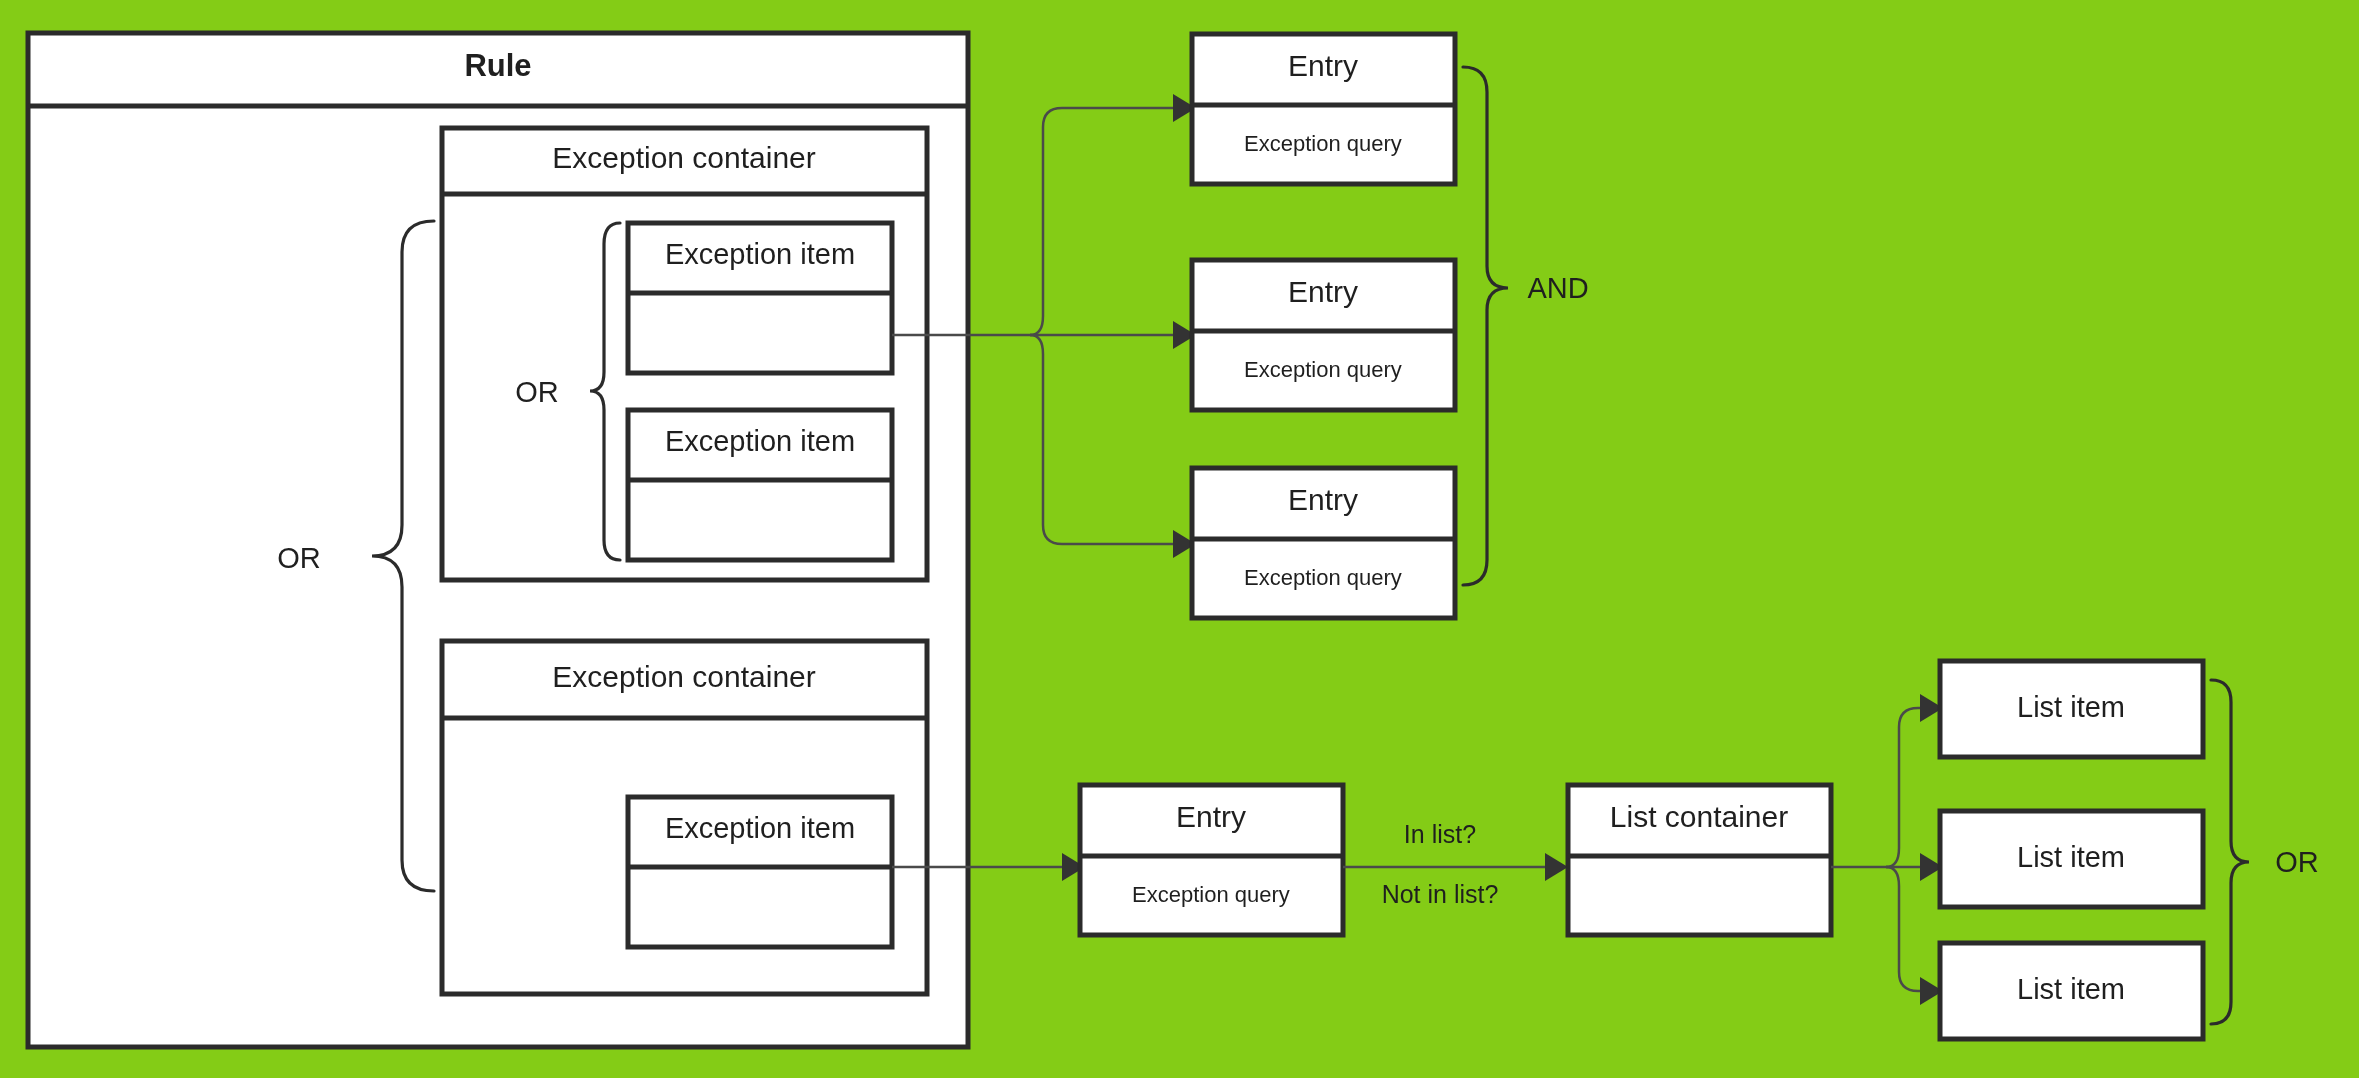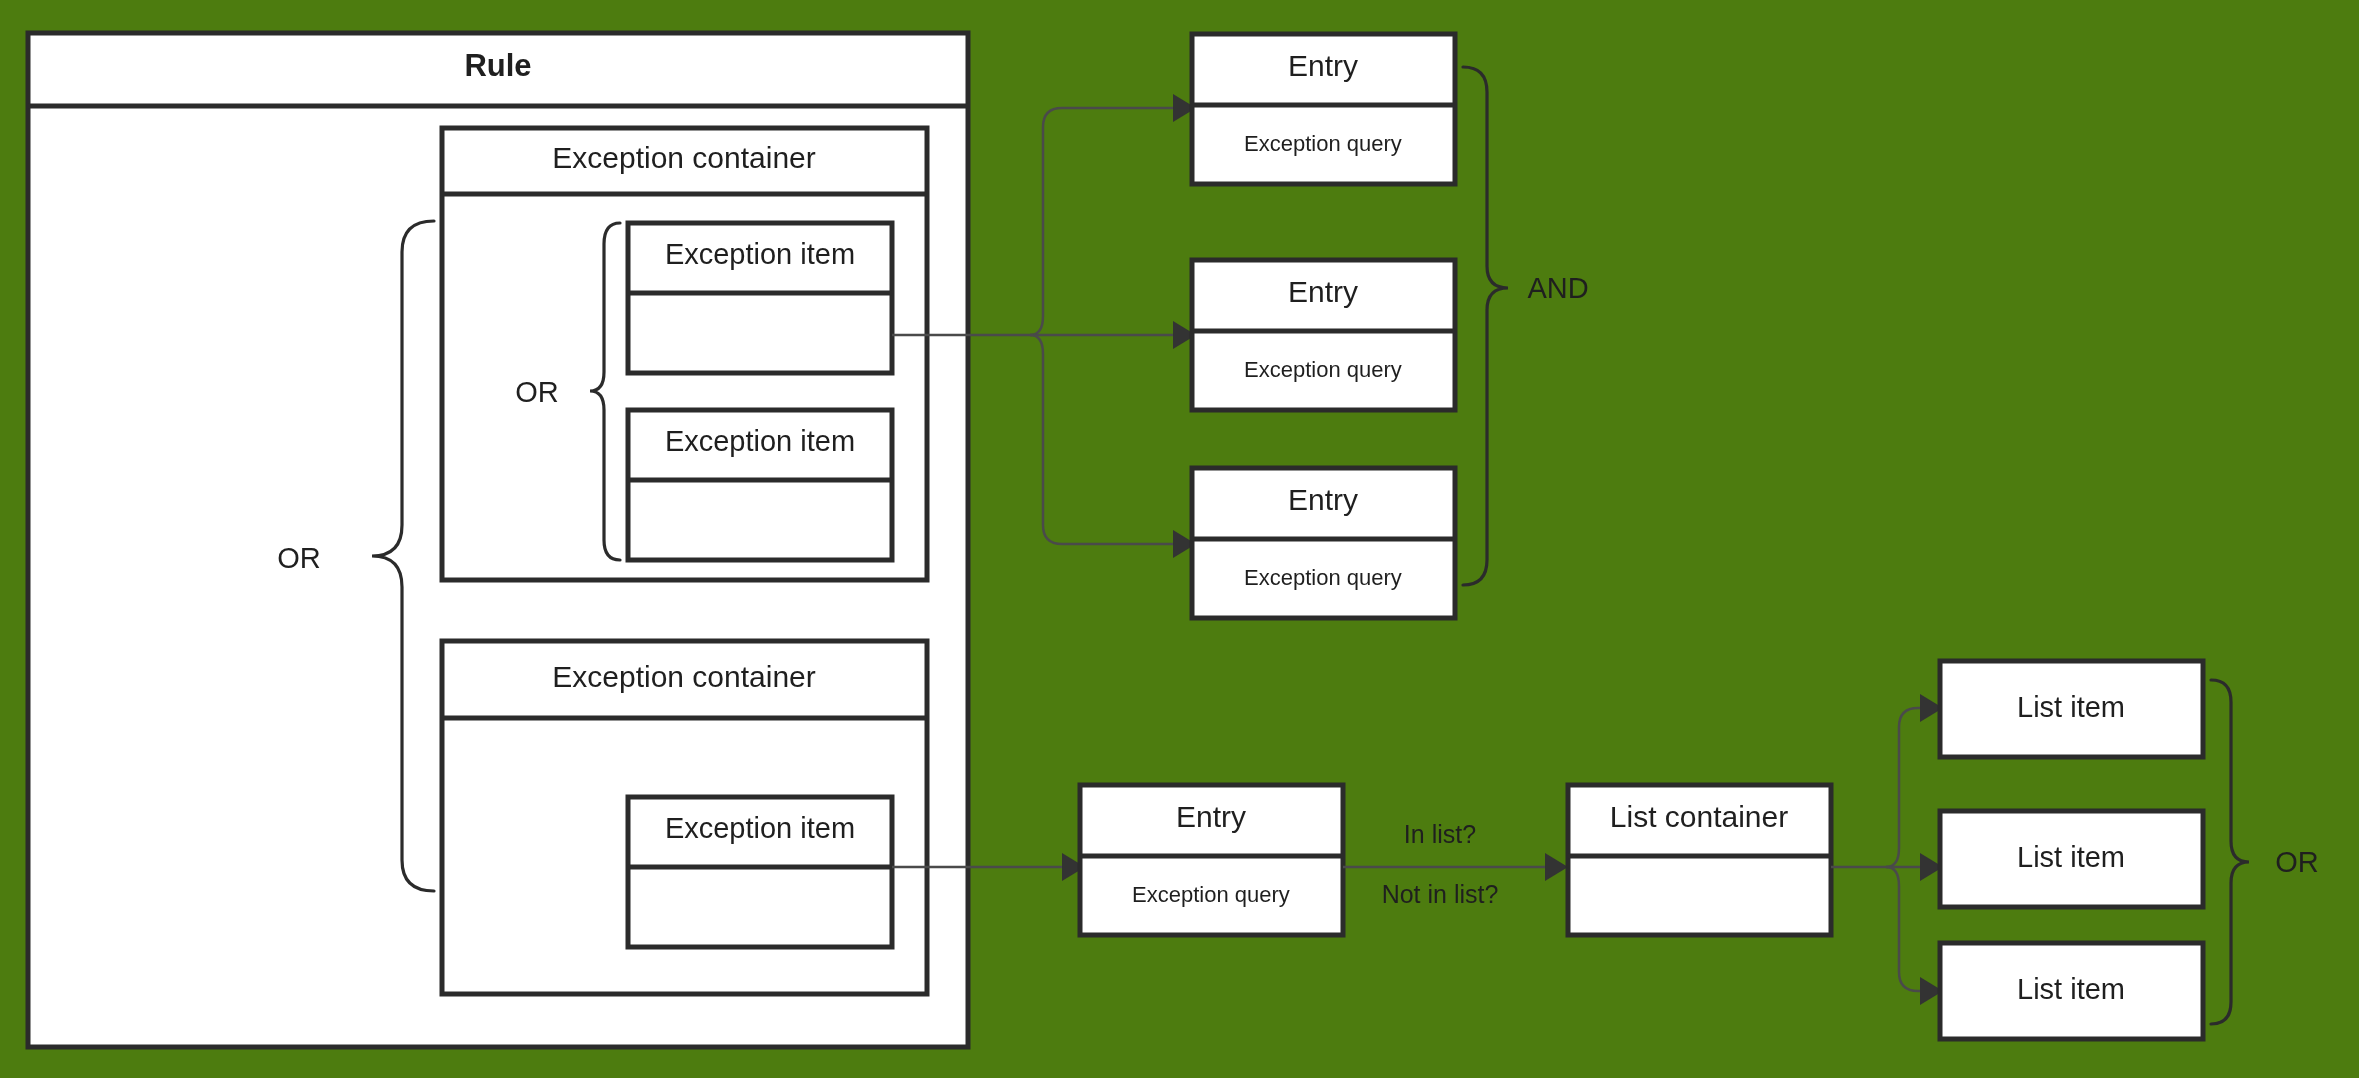--- a/index.html
+++ b/index.html
@@ -7,21 +7,21 @@
     padding: 0;
     background: #ffffff;
   }
   body {
     font-family: "Liberation Sans", sans-serif;
   }
   #diagram-root {
     position: relative;
     width: 2359px;
     height: 1078px;
-    background: #4d7c0f;
+    background: #84cc16;
     overflow: hidden;
   }
   svg#diagram-svg {
     position: absolute;
     left: 0;
     top: 0;
     width: 2359px;
     height: 1078px;
     display: block;
   }

